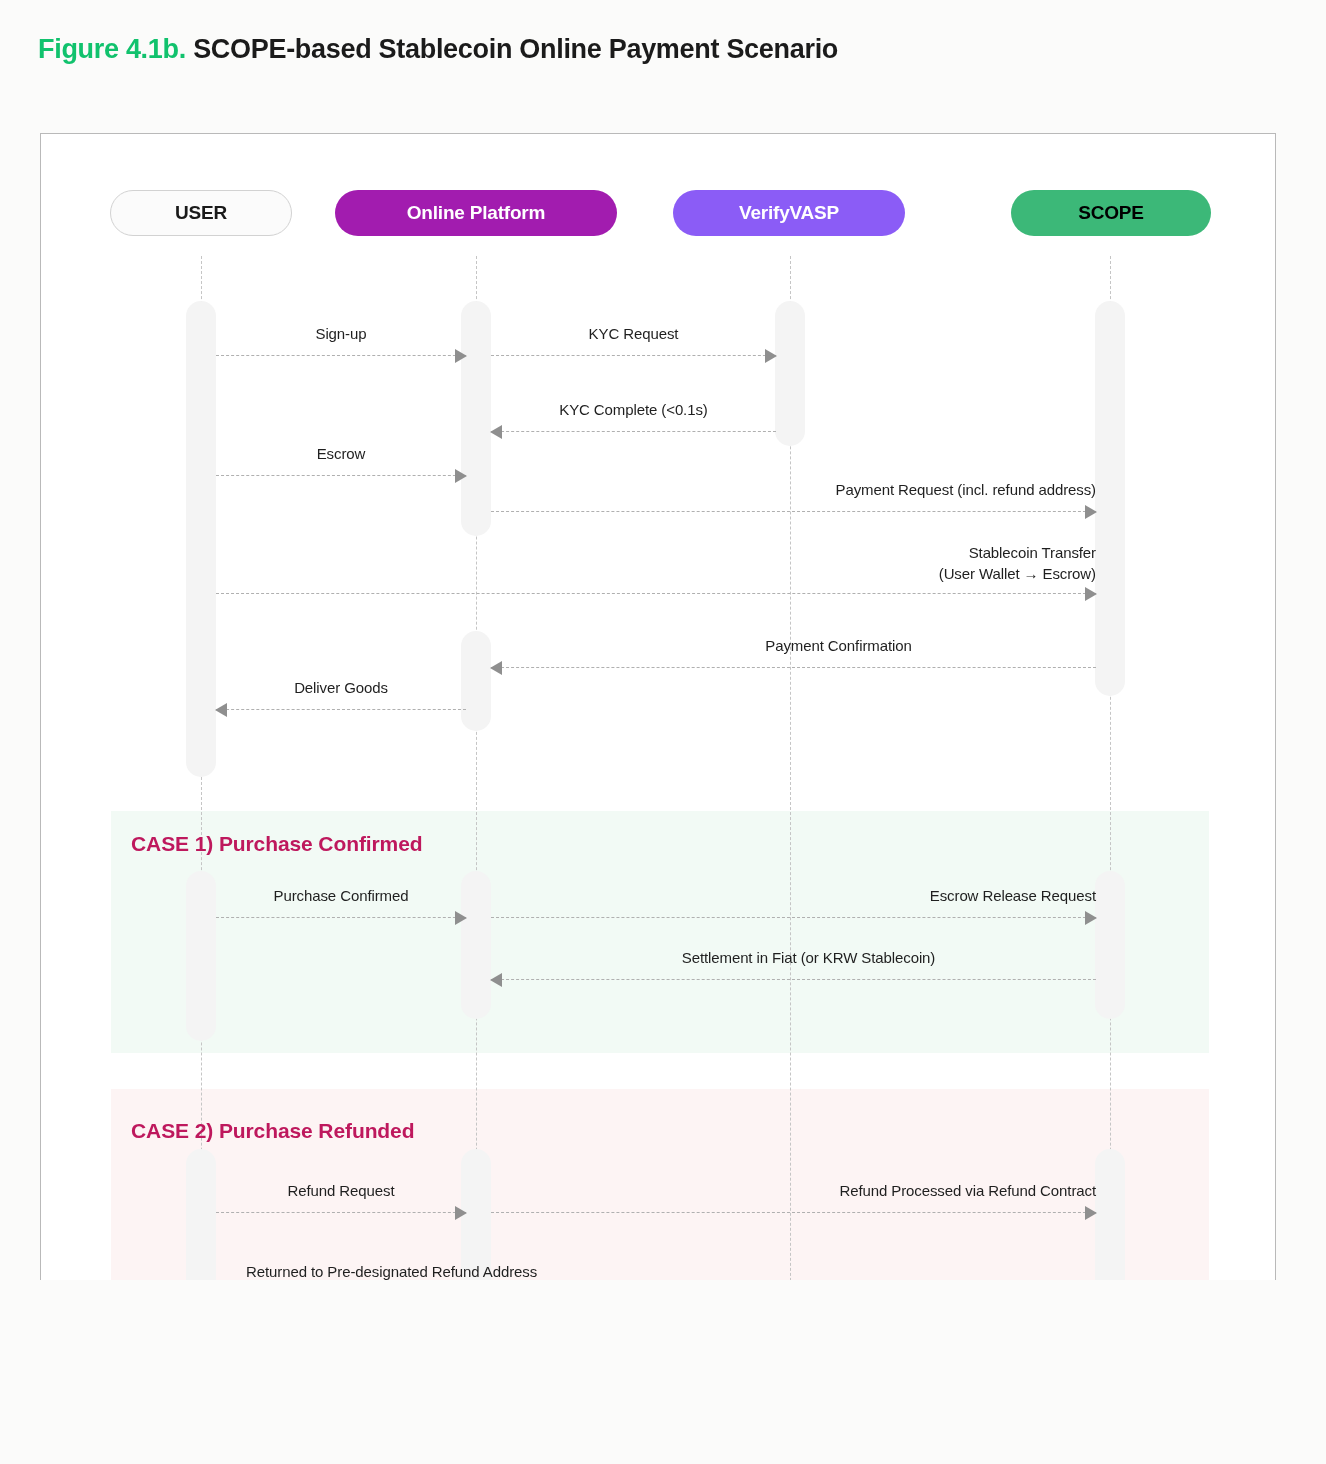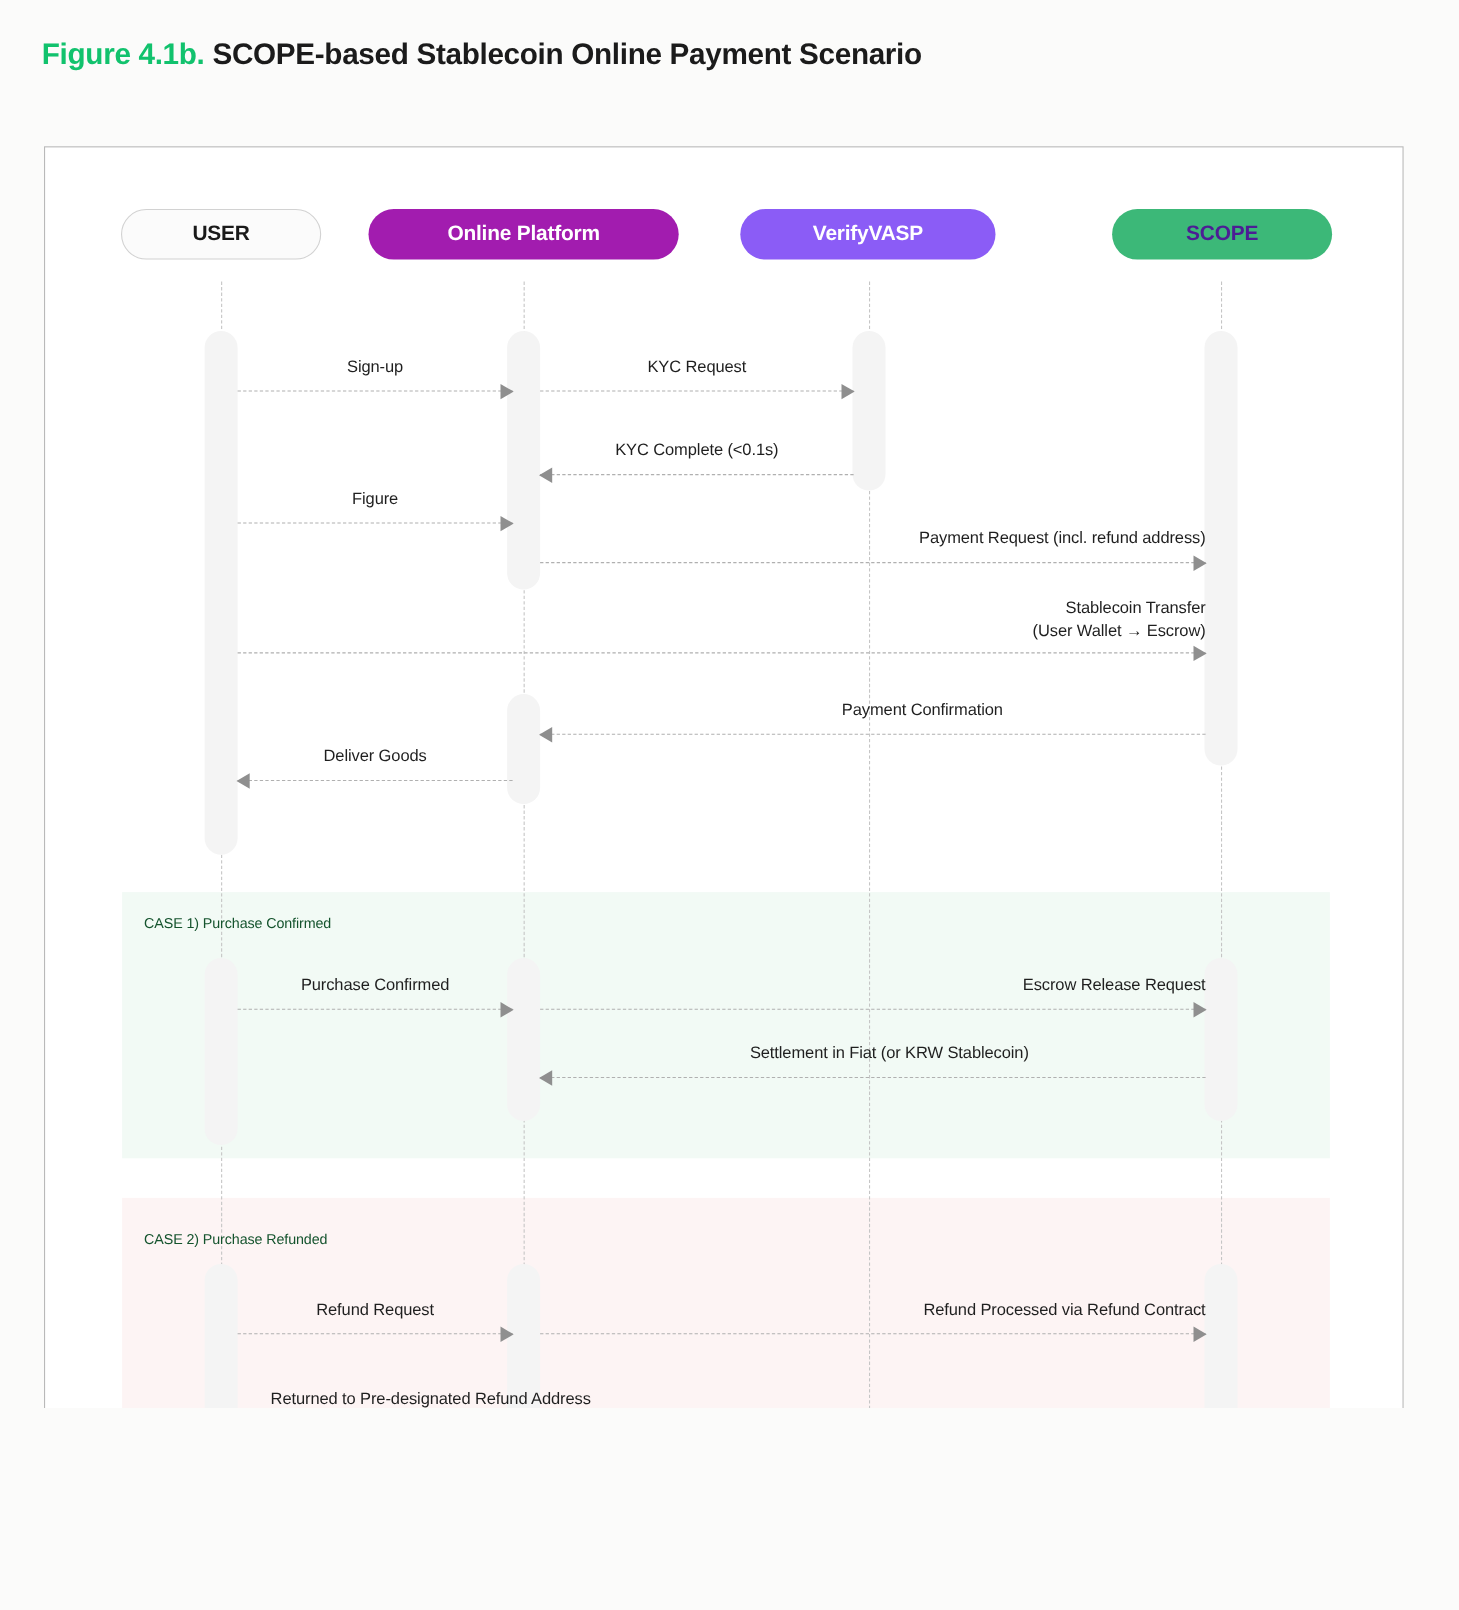--- a/index.html
+++ b/index.html
@@ -78,21 +78,21 @@
   .actor-platform {
     background: #a21caf;
     color: #ffffff;
   }
   .actor-vasp {
     background: #8b5cf6;
     color: #ffffff;
   }
   .actor-scope {
     background: #3cb878;
-    color: #4c1d95;
+    color: #000000;
   }
 
   
   .lifeline {
     position: absolute;
     width: 0;
     border-left: 1.5px dashed #c5c5c5;
   }
 
   
@@ -107,23 +107,23 @@
   .case-band {
     position: absolute;
     left: 70px;
     width: 1098px;
   }
   .case-band.green { background: #f2faf5; }
   .case-band.pink  { background: #fdf4f4; }
 
   .case-label {
     position: absolute;
-    font-size: 13px;
-    font-weight: 400;
-    color: #14532d;
+    font-size: 21px;
+    font-weight: 700;
+    color: #be185d;
     white-space: nowrap;
     letter-spacing: -0.1px;
   }
 
   
   .msg {
     position: absolute;
     height: 2px;
   }
   .msg-line {
@@ -226,21 +226,21 @@
 
       <div class="msg" style="left:450px; top:297px; width:285px;">
         <div class="msg-line"></div>
         <div class="msg-head left"></div>
         <div class="msg-label">KYC Complete (&lt;0.1s)</div>
       </div>
 
       <div class="msg" style="left:175px; top:341px; width:250px;">
         <div class="msg-line"></div>
         <div class="msg-head right"></div>
-        <div class="msg-label">Figure</div>
+        <div class="msg-label">Escrow</div>
       </div>
 
       <div class="msg" style="left:450px; top:377px; width:605px;">
         <div class="msg-line"></div>
         <div class="msg-head right"></div>
         <div class="msg-label" style="text-align:right;">Payment Request (incl. refund address)</div>
       </div>
 
       <div class="msg" style="left:175px; top:459px; width:880px;">
         <div class="msg-line"></div>

